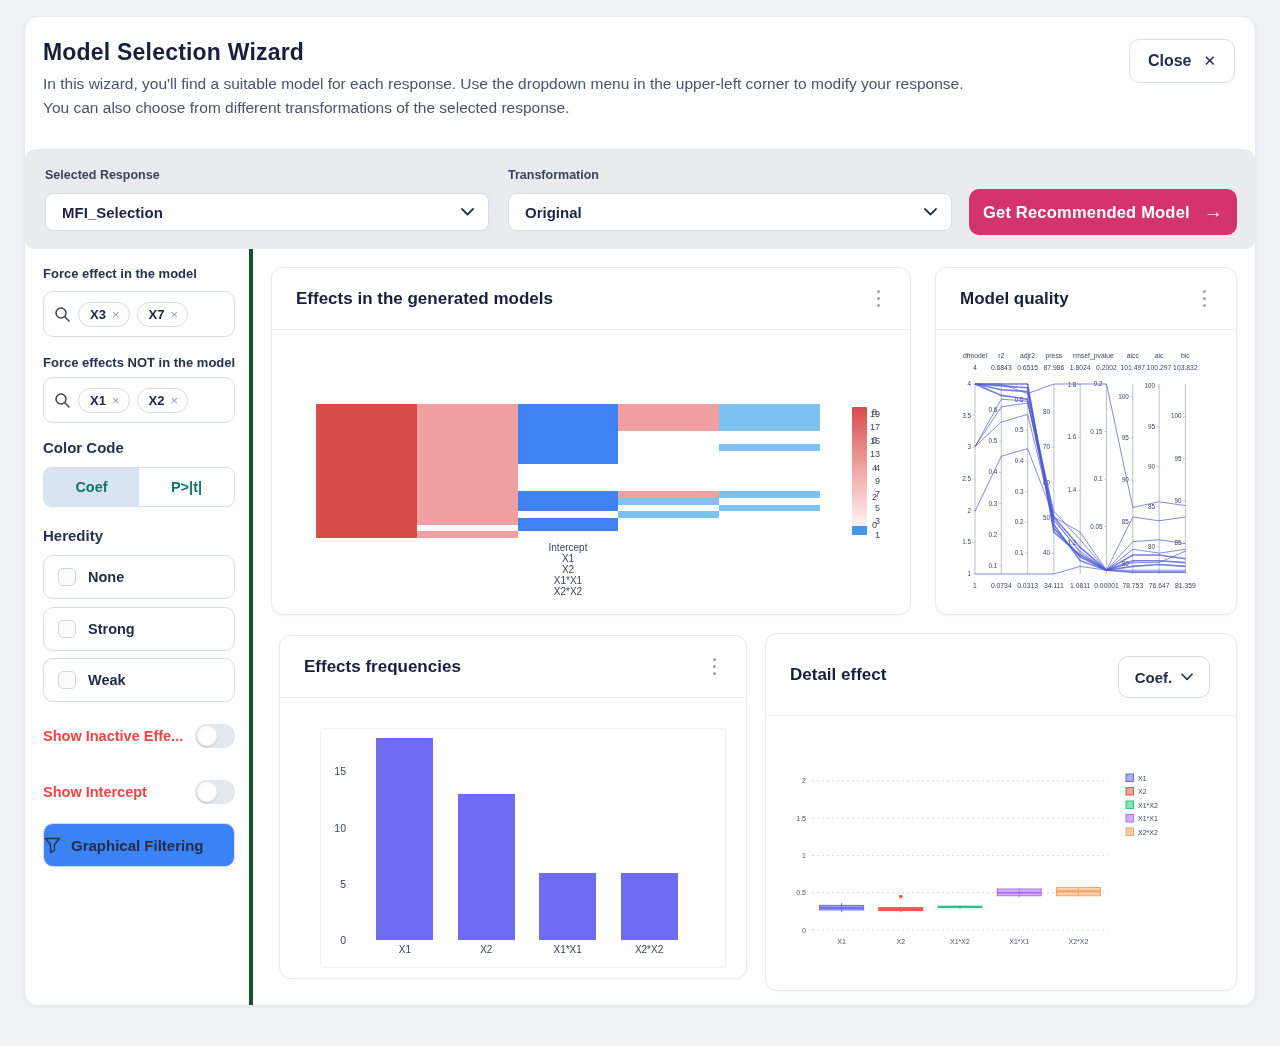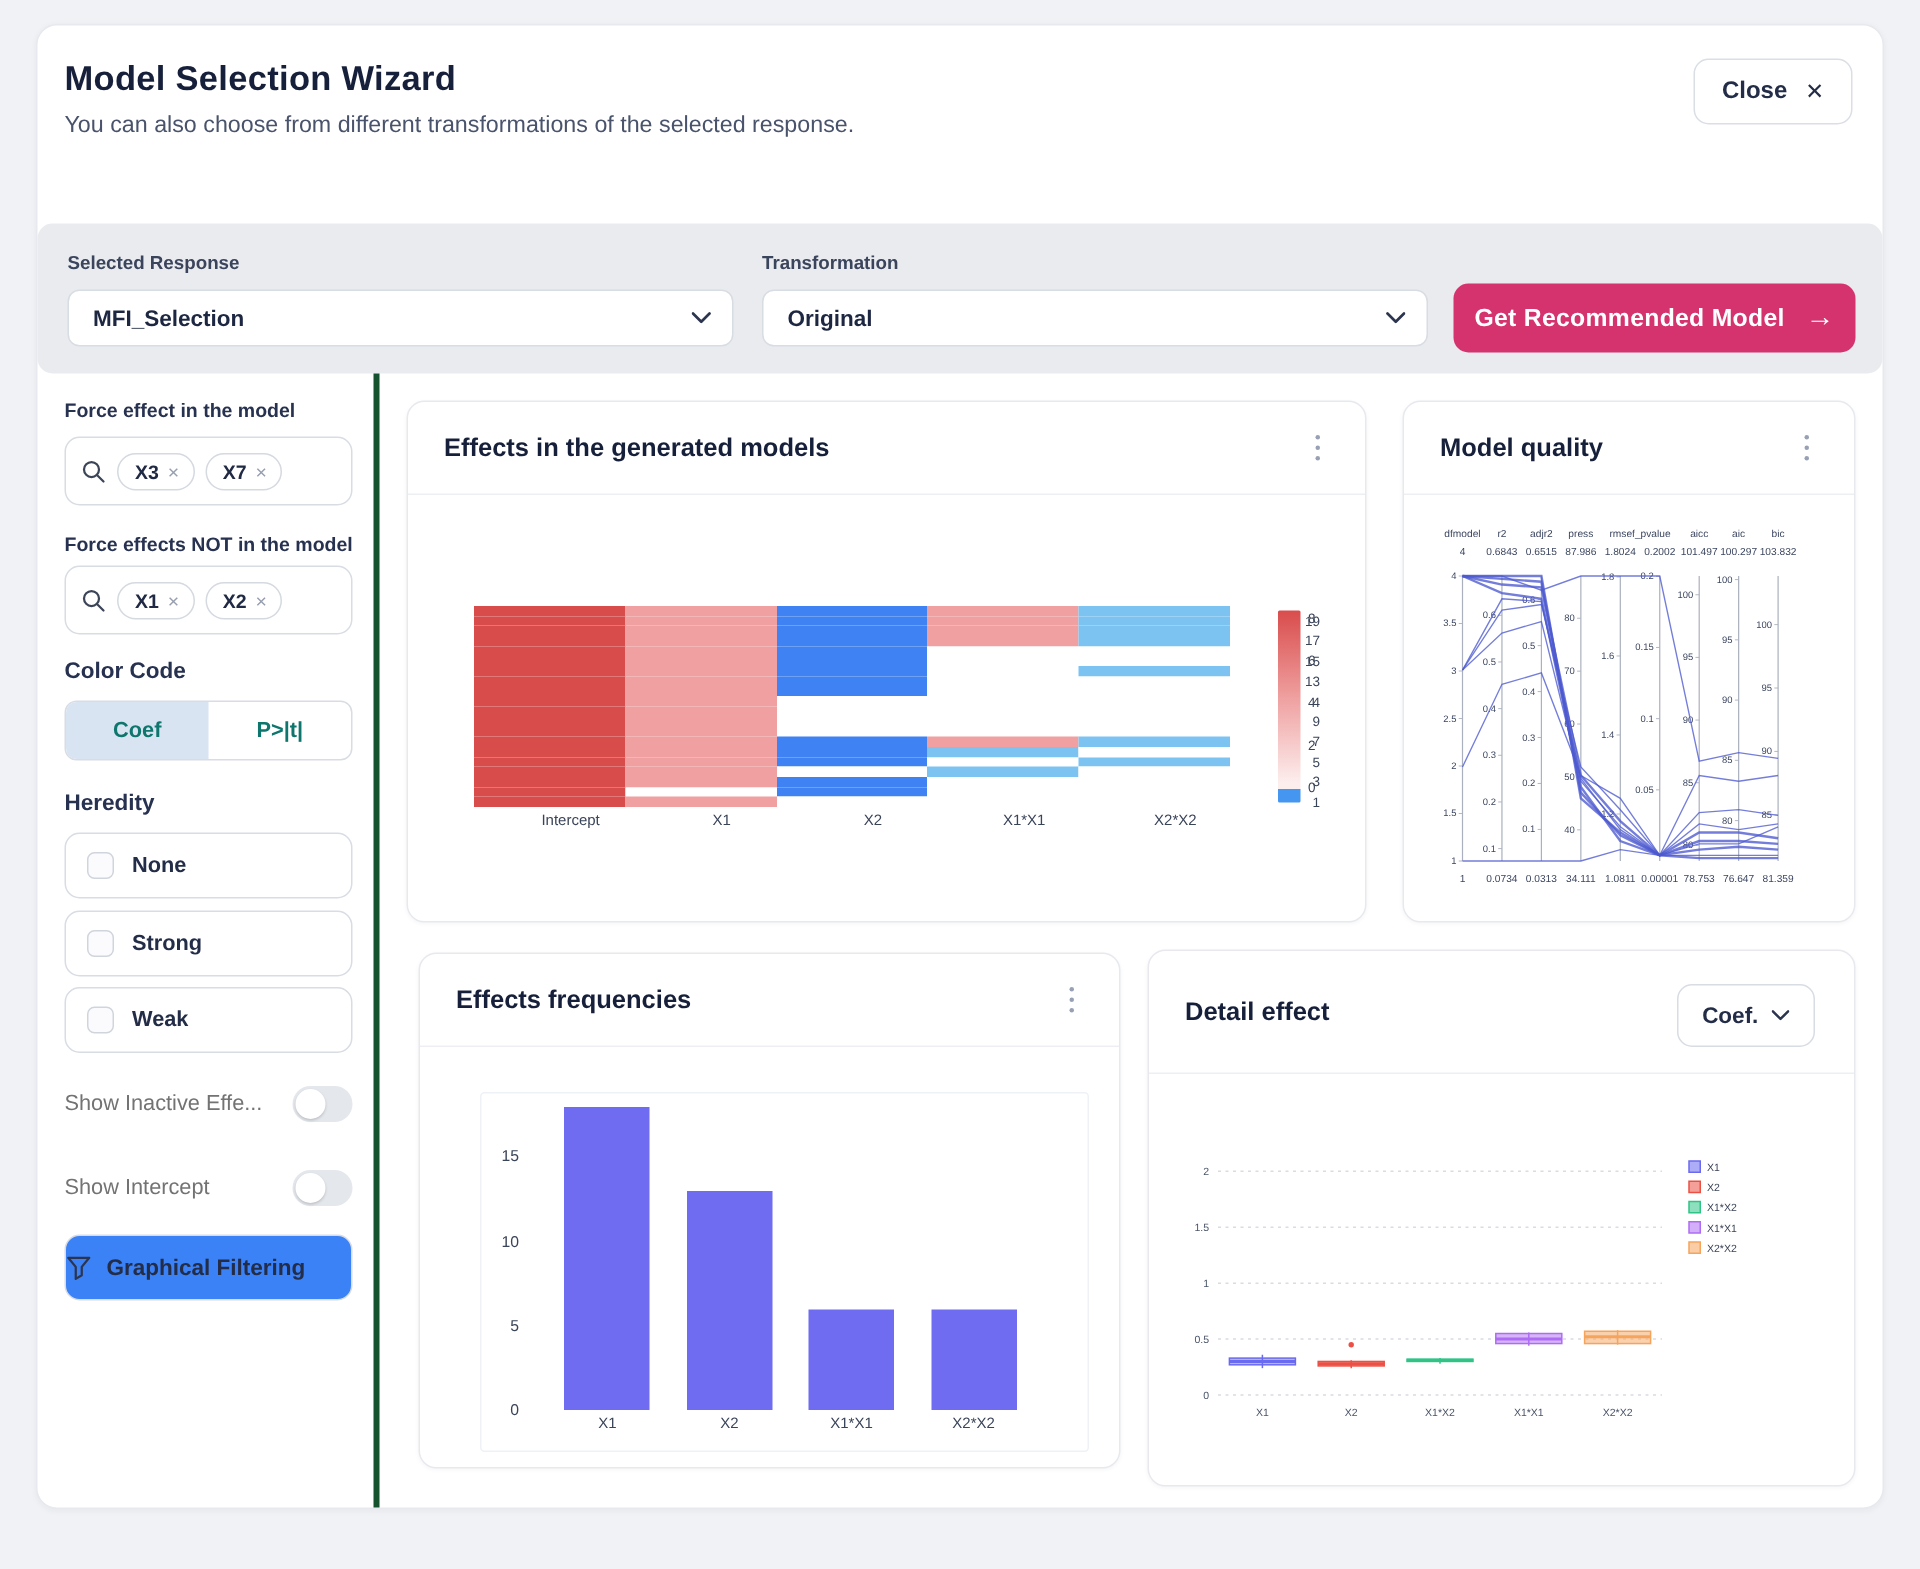--- a/index.html
+++ b/index.html
@@ -47,21 +47,21 @@
                display:flex; overflow:hidden; background:#fff; }
   .seg { flex:1; display:flex; align-items:center; justify-content:center; font-size:14.5px; font-weight:600;
          color:#0f766e; cursor:pointer; }
   .seg.selected { background:#d9e4f3; }
   .opt-card { position:absolute; left:18px; width:192px; height:44px; border:1px solid #d8dce3; border-radius:10px;
               display:flex; align-items:center; gap:12px; padding:0 14px; background:#fff; cursor:pointer; }
   .checkbox { width:18px; height:18px; border:1.5px solid #d0d5dd; border-radius:5px; background:#fbfbfd; }
   .opt-label { font-size:14.5px; font-weight:600; color:#232d48; }
   .toggle-row { position:absolute; left:18px; width:192px; height:26px; display:flex; align-items:center;
                 justify-content:space-between; }
-  .toggle-label { font-size:14.5px; font-weight:400; color:#737373; white-space:nowrap; overflow:hidden; max-width:140px;text-align:right; }
+  .toggle-label { font-size:14.5px; font-weight:700; color:#ef4444; white-space:nowrap; overflow:hidden; max-width:140px;text-align:right; }
   .toggle { width:40px; height:24px; background:#e4e7ec; border-radius:12px; position:relative; cursor:pointer; flex:none; }
   .toggle .knob { position:absolute; left:2px; top:2px; width:20px; height:20px; border-radius:50%; background:#fff;
                   box-shadow:0 1px 2px rgba(0,0,0,.18); }
   .gf-btn { position:absolute; left:18px; width:192px; height:44px; border:1px solid #d8dce3; border-radius:10px;
             background:#3b82f6; display:flex; align-items:center; gap:10px; font-size:15px;
             font-weight:600; color:#232d48; cursor:pointer; font-family:"Liberation Sans", sans-serif; }
 
   
   .panel { position:absolute; background:#fff; border:1px solid #e7e9ee; border-radius:12px;
            box-shadow:0 1px 3px rgba(20,30,60,.04); }
@@ -73,21 +73,21 @@
   .dd-btn { position:absolute; right:26px; top:22px; width:92px; height:42px; background:#fff; border:1px solid #d8dce3;
             border-radius:10px; display:flex; align-items:center; justify-content:center; gap:9px; font-size:15px;
             font-weight:600; color:#232d48; cursor:pointer; font-family:"Liberation Sans", sans-serif; }
 
   
   #heatmap { position:absolute; left:22px; top:128px; width:586px; height:172px; }
   .hm-ylab { position:absolute; right:0; font-size:9px; color:#3a4459; }
   .hm-grid { position:absolute; left:22px; top:8px; width:504px; height:134px; display:flex; flex-direction:column; }
   .hm-row { flex:1; display:flex; }
   .hm-cell { flex:1; }
-  .hm-xlabs { position:absolute; left:36px; top:146px; width:504px; display:flex; }
+  .hm-xlabs { position:absolute; left:22px; top:146px; width:504px; display:flex;flex-direction:column; }
   .hm-xlabs span { flex:1; text-align:center; font-size:10px; color:#3a4459; }
   .hm-cbar { position:absolute; left:558px; top:11px; width:15px; height:128px; border-radius:1px; }
   .hm-cbt { position:absolute; left:578px; font-size:9px; color:#3a4459; }
 
   
   .chart-frame { position:absolute; left:40px; top:92px; width:406px; height:240px; border:1px solid #eef1f5; border-radius:3px; }
   .bc-ylab { position:absolute; right:0; font-size:10.5px; color:#3a4459; }
   .bc-ylabs { position:absolute; left:44px; top:96px; width:22px; height:208px; }
   .bc-bars { position:absolute; left:72px; top:96px; width:350px; height:208px; display:flex; align-items:flex-end;
              justify-content:space-evenly; }
@@ -99,20 +99,21 @@
   #boxplot { position:absolute; left:12px; top:116px; }
   svg text { font-family:"Liberation Sans", sans-serif; }
 </style>
 </head>
 <body>
 
 <div class="card">
 
   <div class="card-header">
     <h1>Model Selection Wizard</h1>
+    <p>In this wizard, you'll find a suitable model for each response. Use the dropdown menu in the upper-left corner to modify your response.</p>
     <p>You can also choose from different transformations of the selected response.</p>
     <button class="close-btn">
       <span>Close</span>
       <span class="x">✕</span>
     </button>
   </div>
 
   <div class="control-bar">
     <span class="cb-label" style="left:20px">Selected Response</span>
     <div class="select" style="left:20px">

